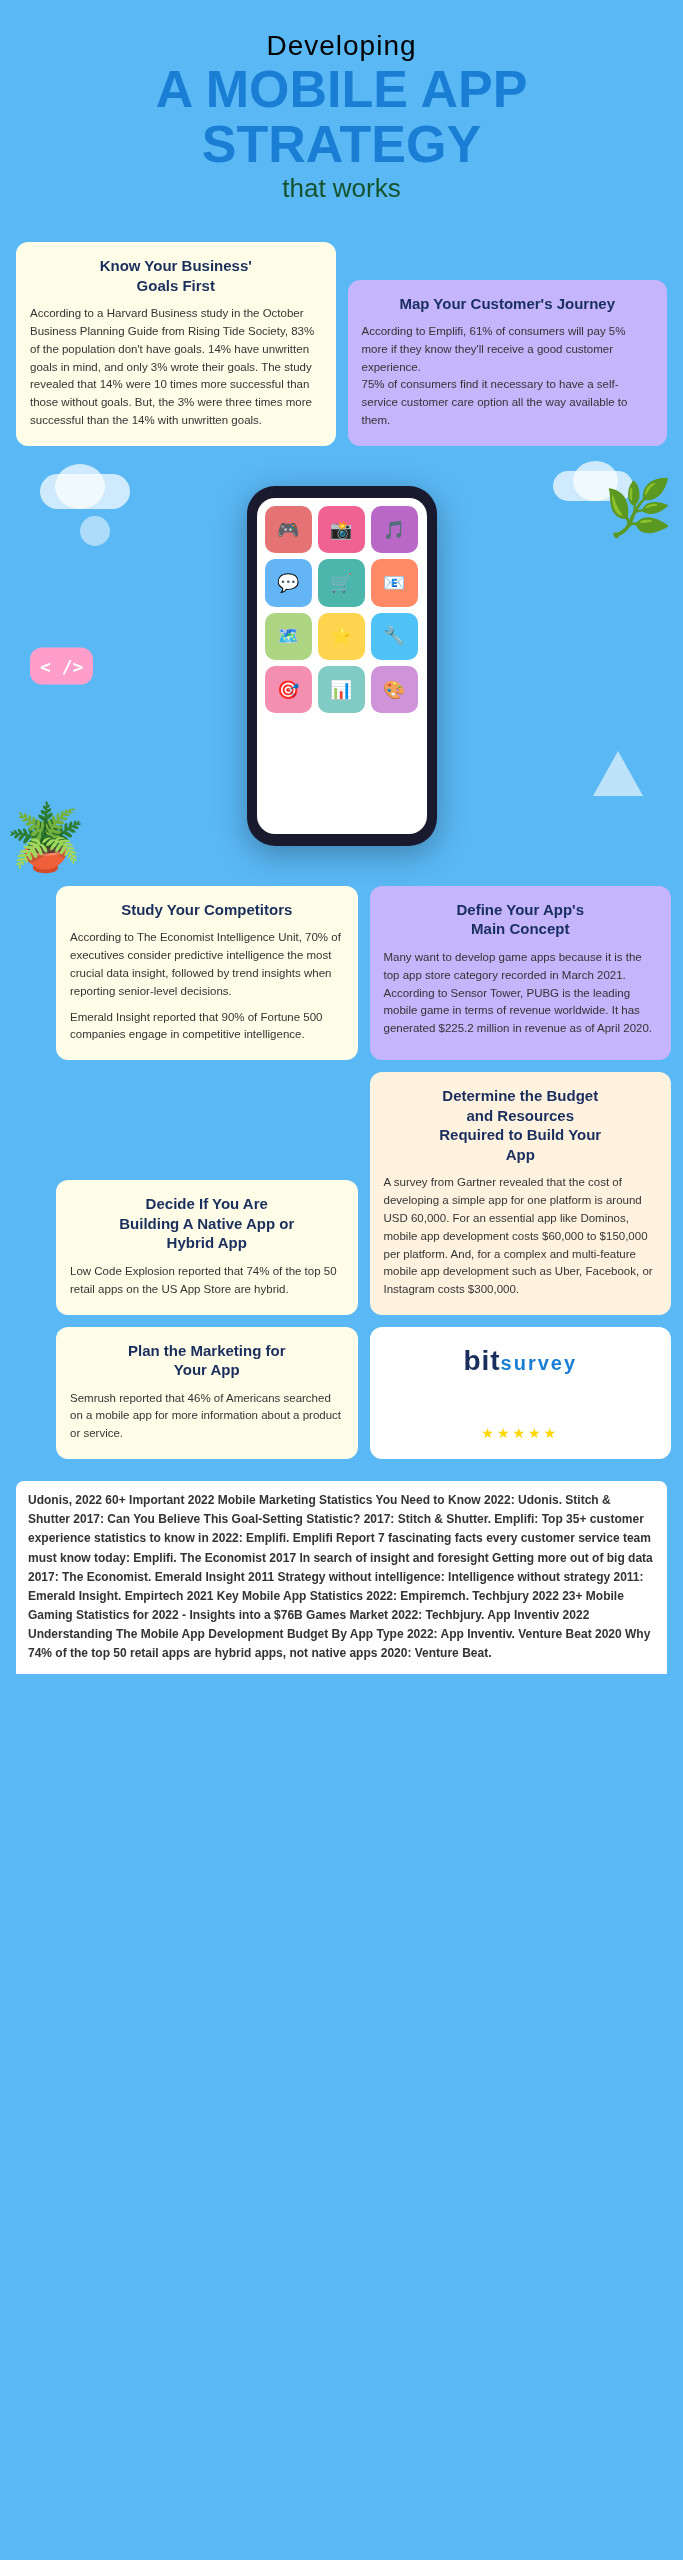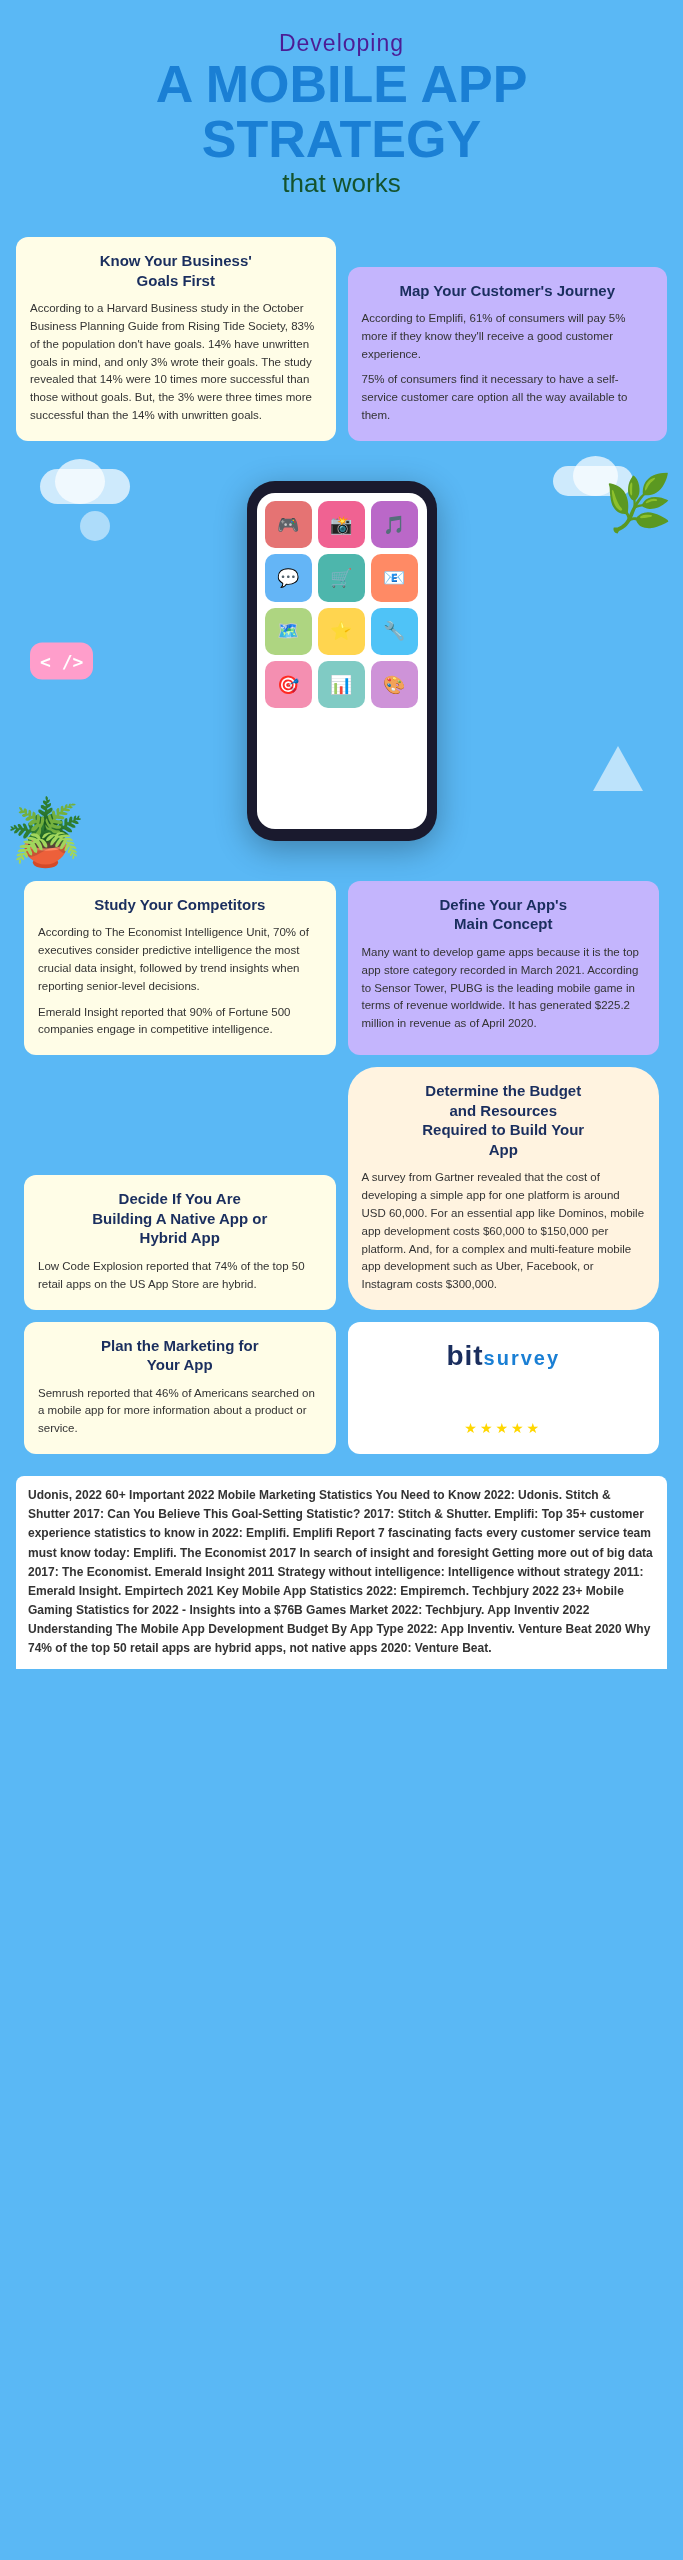--- a/index.html
+++ b/index.html
@@ -10,22 +10,22 @@
       overflow-x: hidden;
     }
 
     
     .header {
       background: #5ab8f5;
       text-align: center;
       padding: 30px 20px 20px;
     }
     .header-developing {
-      font-size: 23px;
-      color: #4c1d95;
+      font-size: 28px;
+      color: #000000;
       font-weight: normal;
       letter-spacing: 1px;
     }
     .header-main {
       font-size: 52px;
       font-weight: 900;
       color: #1a7fd4;
       line-height: 1.05;
       text-transform: uppercase;
     }
@@ -58,21 +58,20 @@
       text-align: center;
       margin-bottom: 10px;
       line-height: 1.3;
     }
     .card-text {
       font-size: 11.5px;
       color: #333;
       line-height: 1.55;
     }
     .card-text p + p {
-      margin-top: 8px;
     }
 
     
     .phone-section {
       background: #5ab8f5;
       display: flex;
       justify-content: center;
       align-items: center;
       padding: 10px 0 10px;
       position: relative;
@@ -123,21 +122,22 @@
       border-radius: 12px;
       padding: 8px 10px;
       font-size: 18px;
       font-weight: bold;
       color: #fff;
       font-family: monospace;
     }
 
     
     .mid-section {
-      padding: 10px 24px;
+      padding: 10px 12px;
+      margin-left: 44px;
     }
     .mid-row {
       display: flex;
       gap: 12px;
       margin-bottom: 12px;
     }
     .card-left-only {
       flex: 1;
     }
     .card-right-only {
@@ -179,21 +179,21 @@
       border-radius: 8px 8px 0 0;
       padding: 10px 12px;
     }
     .footer-refs p {
       font-size: 12px;
       color: #333;
       line-height: 1.6;
       font-weight: bold;
     }
 
-    .card-orange { background: #fff3e0; border-radius: 29px; }
+    .card-orange { background: #fff3e0; }
   </style>
 </head>
 <body>
 
 <div class="header">
   <div class="header-developing">Developing</div>
   <div class="header-main">
     <span>A MOBILE APP</span><br>
     <span>STRATEGY</span>
   </div>

